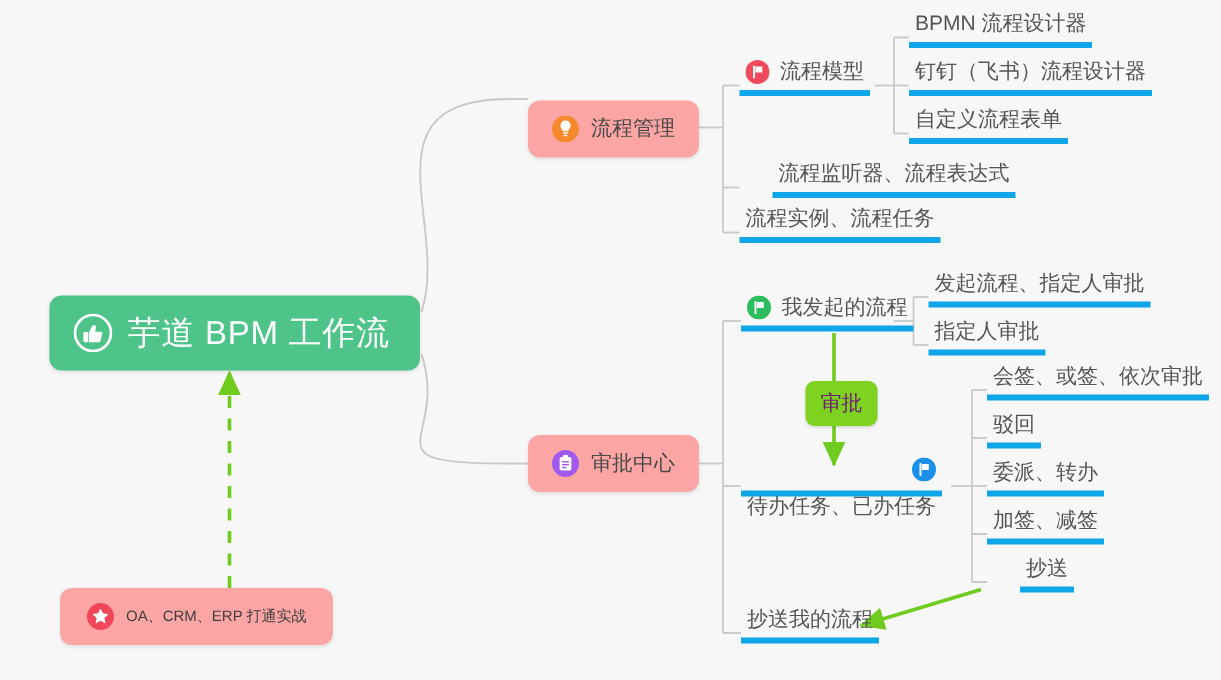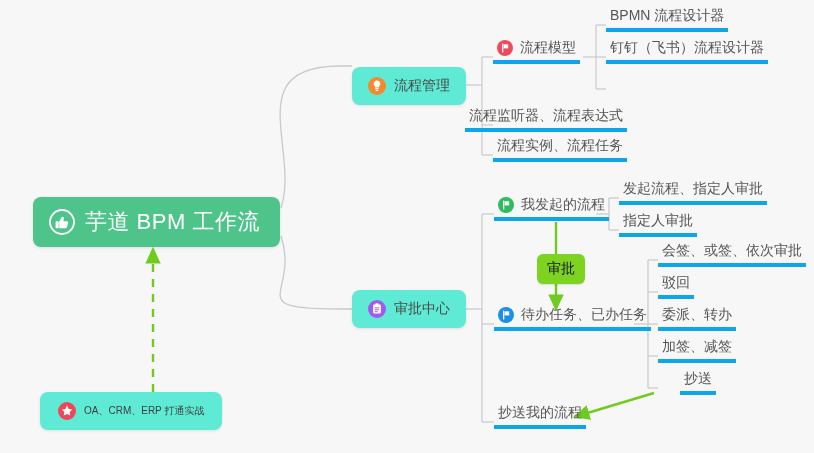--- a/index.html
+++ b/index.html
@@ -45,21 +45,21 @@
     gap: 10px;
   }
   .root-label {
     color: #ffffff;
     font-size: 22px;
     letter-spacing: 0.5px;
   }
 
   
   .card-node {
-    background: #5eead4;
+    background: #fca5a5;
     border-radius: 8px;
     padding: 0 16px;
     height: 38px;
     box-shadow: 0 1px 3px rgba(0,0,0,0.10);
     gap: 8px;
     text-align: right;
   }
   .card-label {
     color: #4a4a4a;
     font-size: 14px;
@@ -90,21 +90,21 @@
   
   .badge-node {
     background: #7ed321;
     border-radius: 6px;
     height: 30px;
     padding: 0 10px;
     justify-content: center;
     box-shadow: 0 1px 2px rgba(0,0,0,0.12);
   }
   .badge-label {
-    color: #0f172a;
+    color: #701a75;
     font-size: 14px;
   }
 
   
   .icon {
     display: inline-flex;
     align-items: center;
     justify-content: center;
     flex: none;
     border-radius: 50%;
@@ -201,22 +201,25 @@
     </span>
     <span class="text-label">流程模型</span>
   </div>
 
   <div class="node text-node" style="left:606px; top:6px;">
     <span class="text-label">BPMN 流程设计器</span>
   </div>
   <div class="node text-node" style="left:606px; top:38px;">
     <span class="text-label">钉钉（飞书）流程设计器</span>
   </div>
-
-  <div class="node text-node" style="left:465px; top:106px;">
+  <div class="node text-node" style="left:606px; top:70px;">
+    <span class="text-label">自定义流程表单</span>
+  </div>
+
+  <div class="node text-node" style="left:515px; top:106px;">
     <span class="text-label">流程监听器、流程表达式</span>
   </div>
   <div class="node text-node" style="left:493px; top:136px;">
     <span class="text-label">流程实例、流程任务</span>
   </div>
 
   <div class="node card-node" style="left:352px; top:290px;">
     <span class="icon icon-md">
       <svg viewBox="0 0 18 18" width="18" height="18">
         <circle cx="9" cy="9" r="9" fill="#a259f0"></circle>
@@ -245,21 +248,21 @@
     <span class="text-label">发起流程、指定人审批</span>
   </div>
   <div class="node text-node" style="left:619px; top:211px;">
     <span class="text-label">指定人审批</span>
   </div>
 
   <div class="node badge-node" style="left:537px; top:254px;">
     <span class="badge-label">审批</span>
   </div>
 
-  <div class="node text-node" style="left:494px; top:305px;">
+  <div class="node text-node" style="left:494px; top:305px;flex-direction:column;">
     <span class="icon icon-sm">
       <svg viewBox="0 0 16 16" width="16" height="16">
         <circle cx="8" cy="8" r="8" fill="#1a90e8"></circle>
         <rect x="5" y="3.6" width="1.3" height="8.8" rx="0.5" fill="#ffffff"></rect>
         <path d="M6.6 4.3 h4.6 v4.1 h-4.6 z" fill="#ffffff"></path>
       </svg>
     </span>
     <span class="text-label">待办任务、已办任务</span>
   </div>
 

